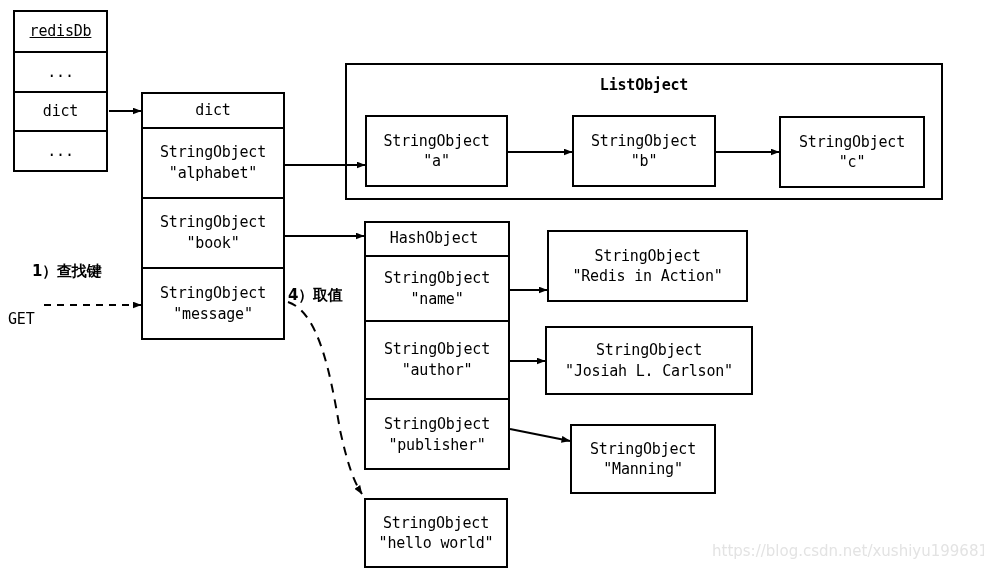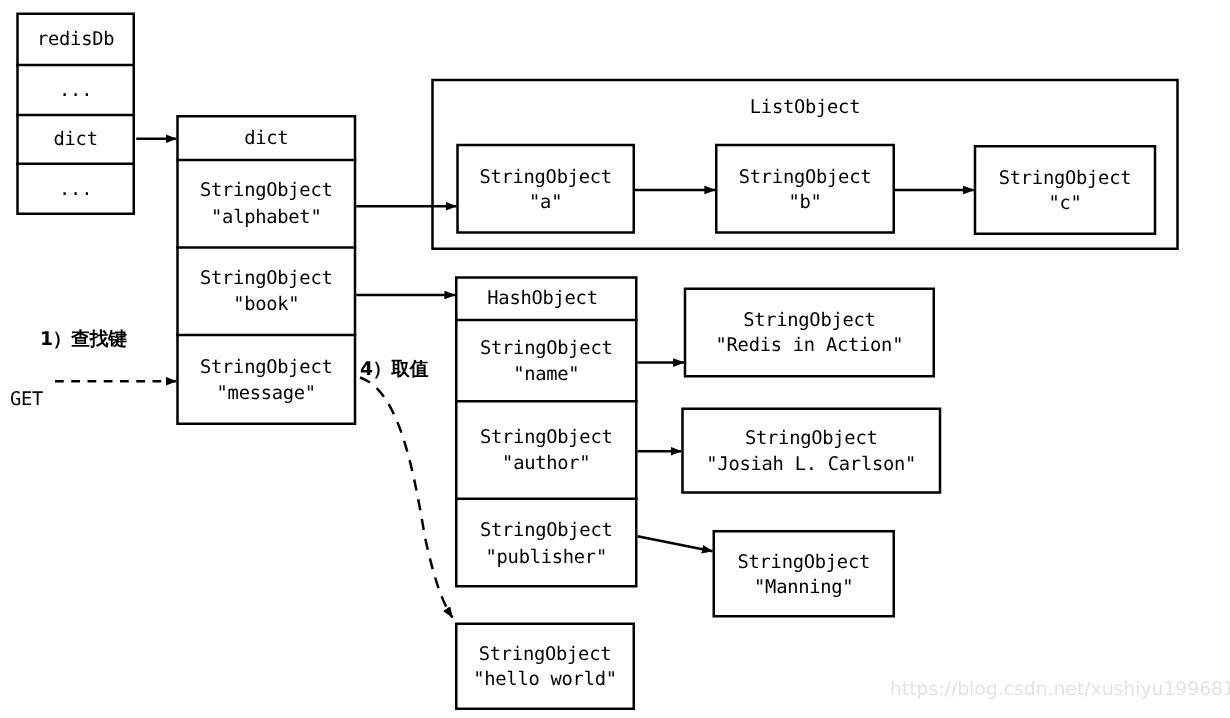--- a/index.html
+++ b/index.html
@@ -100,21 +100,21 @@
     pointer-events: none;
   }
 </style>
 </head>
 <body>
 
 <div id="canvas">
 
   <div class="box" style="left:13px; top:10px; width:95px; height:162px; justify-content:flex-start; padding:0;">
   </div>
-  <div class="cell" style="left:13px; top:10px; width:95px; height:42px;">
+  <div class="cell" style="left:13px; top:10px; width:95px; height:42px;text-decoration:underline;">
     <span class="l1">redisDb</span>
   </div>
   <div class="divider" style="left:13px; top:51px; width:95px;"></div>
   <div class="cell" style="left:13px; top:52px; width:95px; height:40px;">
     <span class="l1">...</span>
   </div>
   <div class="divider" style="left:13px; top:91px; width:95px;"></div>
   <div class="cell" style="left:13px; top:92px; width:95px; height:39px;">
     <span class="l1">dict</span>
   </div>
@@ -137,21 +137,21 @@
     <span class="l1">StringObject</span>
     <span class="l2">"book"</span>
   </div>
   <div class="divider" style="left:141px; top:267px; width:144px;"></div>
   <div class="cell" style="left:141px; top:268px; width:144px; height:72px;">
     <span class="l1">StringObject</span>
     <span class="l2">"message"</span>
   </div>
 
   <div class="container" style="left:345px; top:63px; width:598px; height:137px;"></div>
-  <div class="container-title" style="left:345px; top:76px; width:598px;">ListObject</div>
+  <div class="container-title" style="left:345px; top:76px; width:598px;font-weight:bold;">ListObject</div>
 
   <div class="box" style="left:365px; top:115px; width:143px; height:72px;">
     <span class="l1">StringObject</span>
     <span class="l2">"a"</span>
   </div>
   <div class="box" style="left:572px; top:115px; width:144px; height:72px;">
     <span class="l1">StringObject</span>
     <span class="l2">"b"</span>
   </div>
   <div class="box" style="left:779px; top:116px; width:146px; height:72px;">

